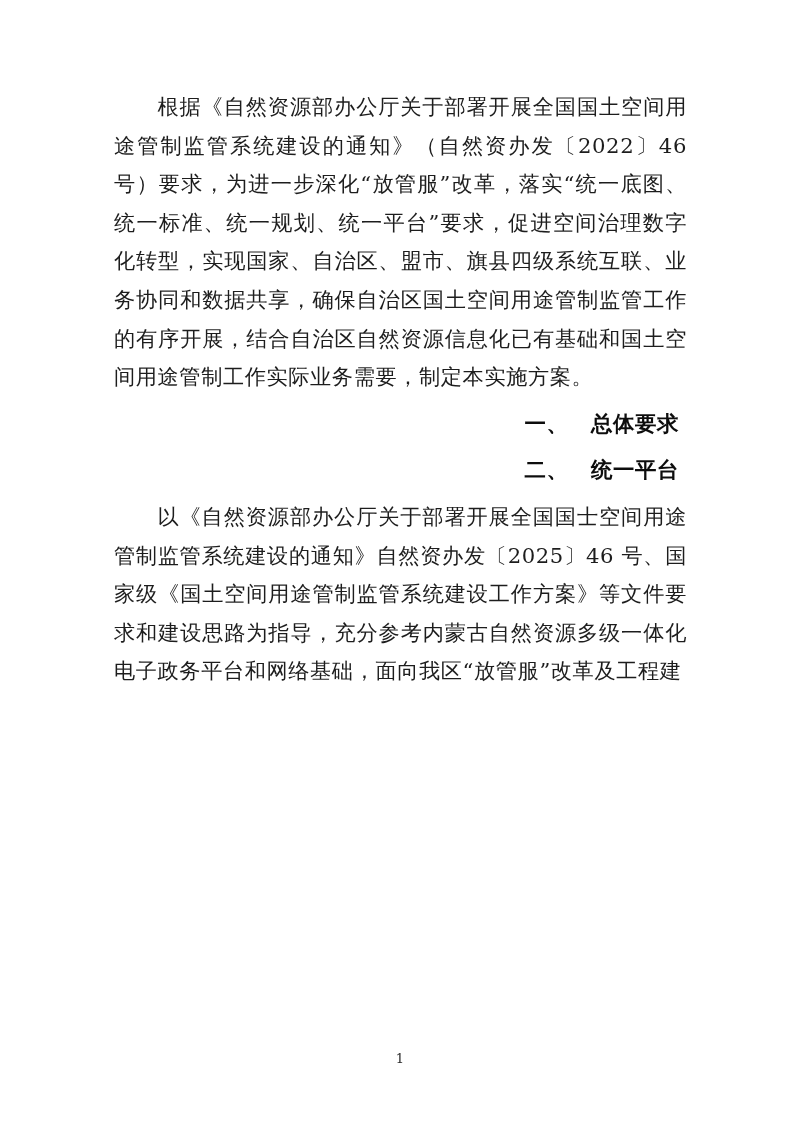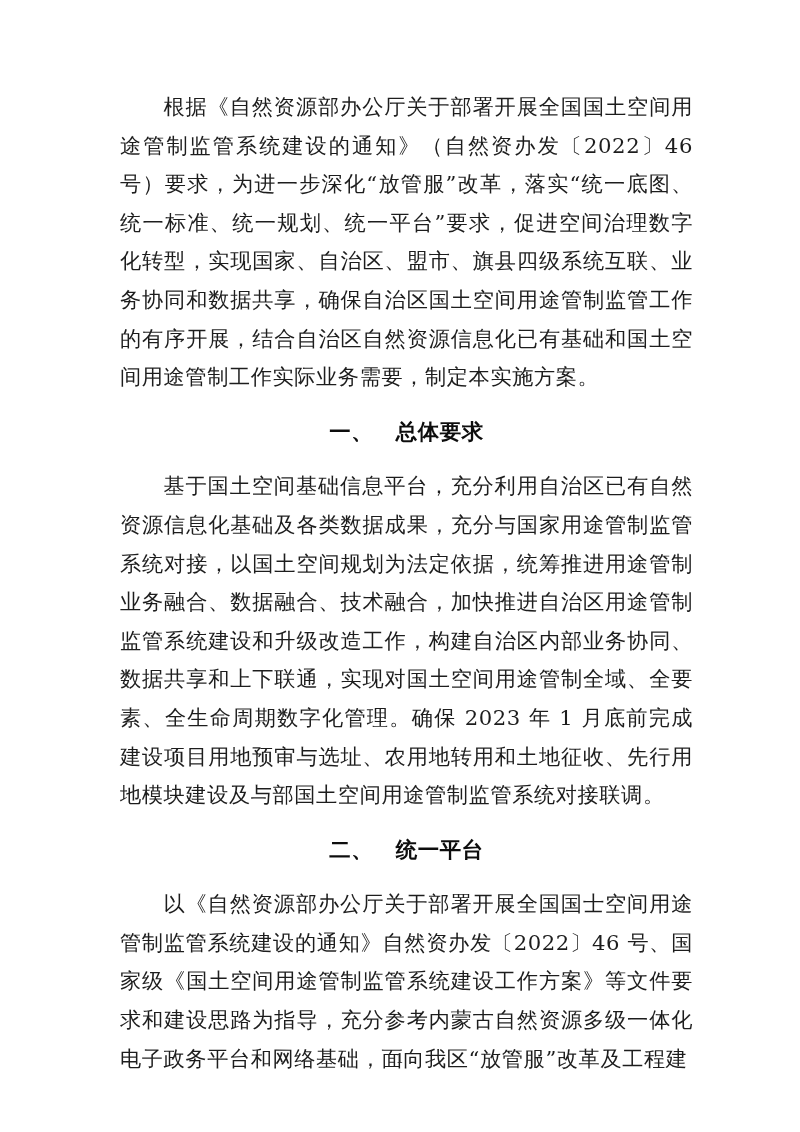--- a/index.html
+++ b/index.html
@@ -16,49 +16,49 @@
     background: #ffffff;
     overflow: hidden;
     font-family: "DejaVu Serif", "Liberation Serif", serif;
     color: #1a1a1a;
     -webkit-font-smoothing: antialiased;
   }
 
   
   #body-column {
     position: absolute;
-    left: 120px;
+    left: 114px;
     top: 88px;
     width: 573px;
   }
 
   .para {
     margin: 0;
     font-size: 21.2px;
     line-height: 38.6px;
     letter-spacing: 0.6px;
     text-align: justify;
     text-justify: inter-character;
     color: #1d1d1d;
     font-weight: 400;
   }
 
   .para.indent {
     text-indent: 2.05em;
   }
 
   .heading {
-    margin: 16px;
+    margin: 8px;
     font-size: 21.4px;
     line-height: 38.6px;
     letter-spacing: 0.6px;
     font-weight: 700;
     font-family: Liberation Sans, sans-serif;
     color: #0d0d0d;
-    text-align: center;
+    text-align: right;
   }
 
   .heading .h-num {
     display: inline-block;
   }
 
   .heading .h-gap {
     display: inline-block;
     width: 1.05em;
   }
@@ -86,25 +86,24 @@
 <div id="page">
 
   <div id="body-column">
 
     <p class="para indent">根据《自然资源部办公厅关于部署开展全国国土空间用途管制监管系统建设的通知》（自然资办发〔2022〕46 号）要求，为进一步深化“放管服”改革，落实“统一底图、统一标准、统一规划、统一平台”要求，促进空间治理数字化转型，实现国家、自治区、盟市、旗县四级系统互联、业务协同和数据共享，确保自治区国土空间用途管制监管工作的有序开展，结合自治区自然资源信息化已有基础和国土空间用途管制工作实际业务需要，制定本实施方案。</p>
 
     <h2 class="heading">
       <span class="h-num">一、</span><span class="h-gap"></span><span class="h-text">总体要求</span>
     </h2>
 
-    <p class="para indent">基于国土空间基础信息平台，充分利用自治区已有自然资源信息化基础及各类数据成果，充分与国家用途管制监管系统对接，以国土空间规划为法定依据，统筹推进用途管制业务融合、数据融合、技术融合，加快推进自治区用途管制监管系统建设和升级改造工作，构建自治区内部业务协同、数据共享和上下联通，实现对国土空间用途管制全域、全要素、全生命周期数字化管理。确保 2023 年 1 月底前完成建设项目用地预审与选址、农用地转用和土地征收、先行用地模块建设及与部国土空间用途管制监管系统对接联调。</p>
 
     <h2 class="heading">
       <span class="h-num">二、</span><span class="h-gap"></span><span class="h-text">统一平台</span>
     </h2>
 
-    <p class="para indent">以《自然资源部办公厅关于部署开展全国国士空间用途管制监管系统建设的通知》自然资办发〔2022〕46 号、国家级《国土空间用途管制监管系统建设工作方案》等文件要求和建设思路为指导，充分参考内蒙古自然资源多级一体化电子政务平台和网络基础，面向我区“放管服”改革及工程建</p>
+    <p class="para indent">以《自然资源部办公厅关于部署开展全国国士空间用途管制监管系统建设的通知》自然资办发〔2025〕46 号、国家级《国土空间用途管制监管系统建设工作方案》等文件要求和建设思路为指导，充分参考内蒙古自然资源多级一体化电子政务平台和网络基础，面向我区“放管服”改革及工程建</p>
 
   </div>
 
   <div id="page-number">1</div>
 
 </div>
 
 </body></html>

